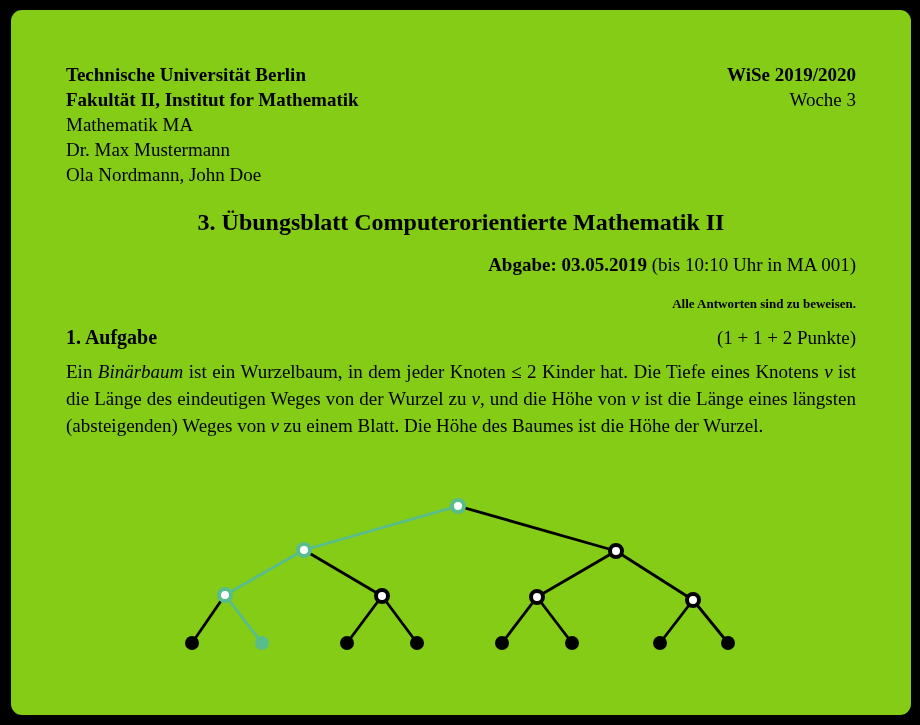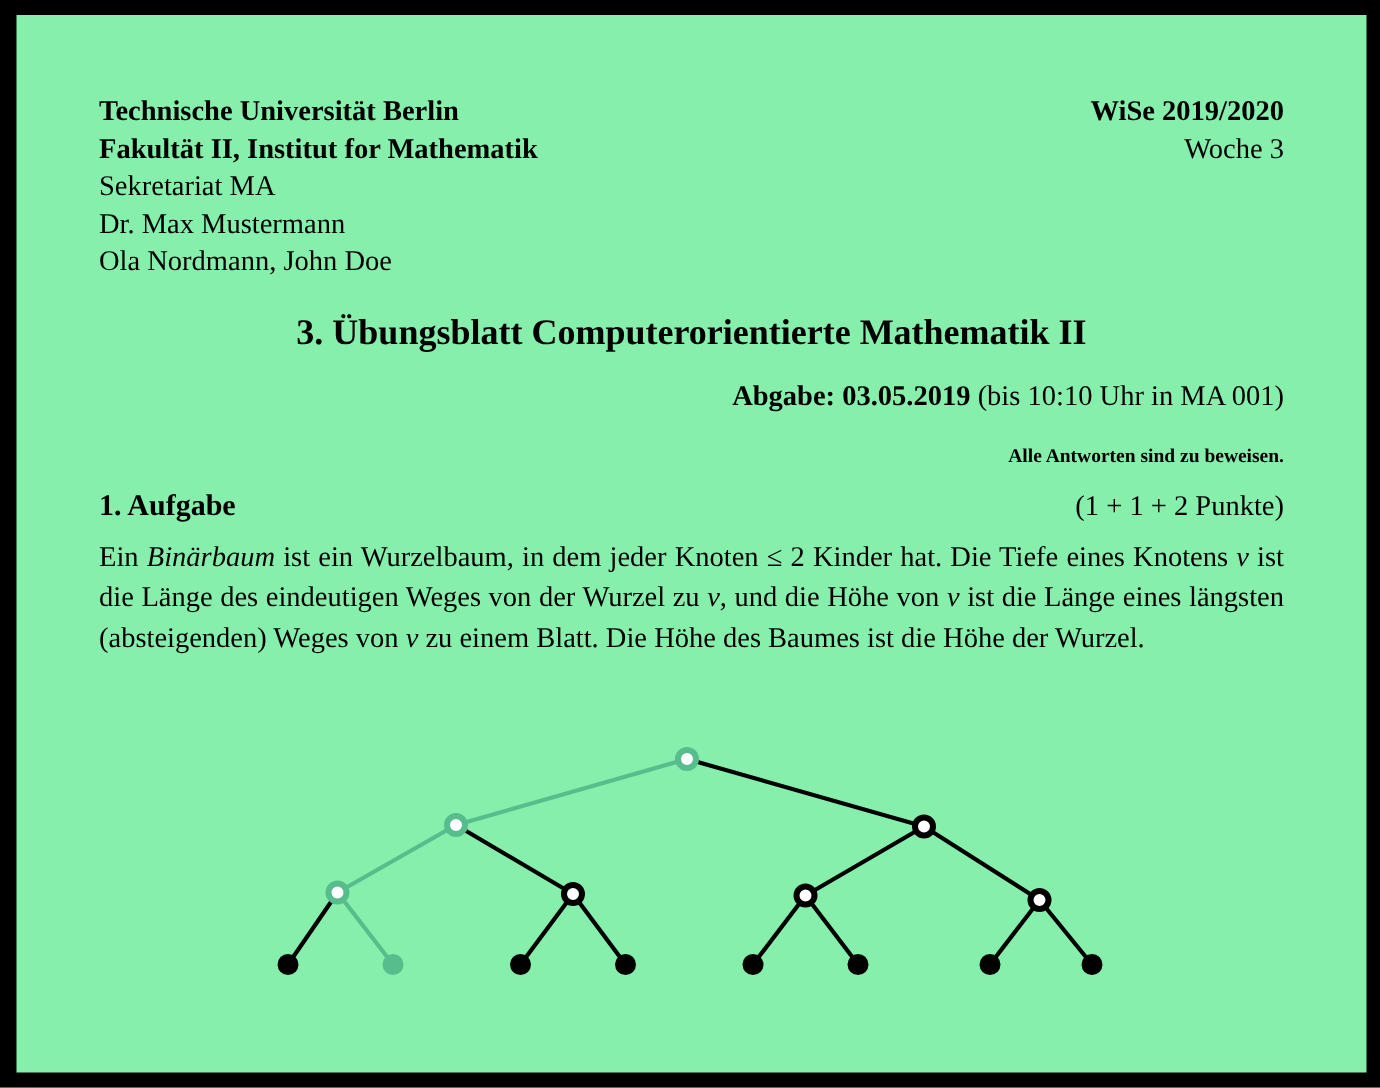--- a/index.html
+++ b/index.html
@@ -7,21 +7,22 @@
     width: 920px; height: 725px;
     background: #000;
     position: relative;
     font-family: "Liberation Serif", serif;
     color: #000;
     overflow: hidden;
   }
   .page {
     position: absolute;
     left: 11px; top: 10px; right: 9px; bottom: 10px;
-    background: #86efac;
+    background: #84cc16;
+    border-radius: 11px;
   }
   .content {
     padding: 52px 55px 0 55px;
   }
   .letterhead {
     display: flex;
     justify-content: space-between;
     align-items: flex-start;
   }
   .lh-line { font-size: 19px; line-height: 25px; }
@@ -73,21 +74,21 @@
 </head>
 <body>
 
 <div class="page">
   <div class="content">
 
     <div class="letterhead">
       <div>
         <div class="lh-line b">Technische Universität Berlin</div>
         <div class="lh-line b">Fakultät II, Institut for Mathematik</div>
-        <div class="lh-line">Sekretariat MA</div>
+        <div class="lh-line">Mathematik MA</div>
         <div class="lh-line">Dr. Max Mustermann</div>
         <div class="lh-line">Ola Nordmann, John Doe</div>
       </div>
       <div class="lh-right">
         <div class="lh-line b">WiSe 2019/2020</div>
         <div class="lh-line">Woche 3</div>
       </div>
     </div>
 
     <div class="sheet-title">3. Übungsblatt Computerorientierte Mathematik II</div>

